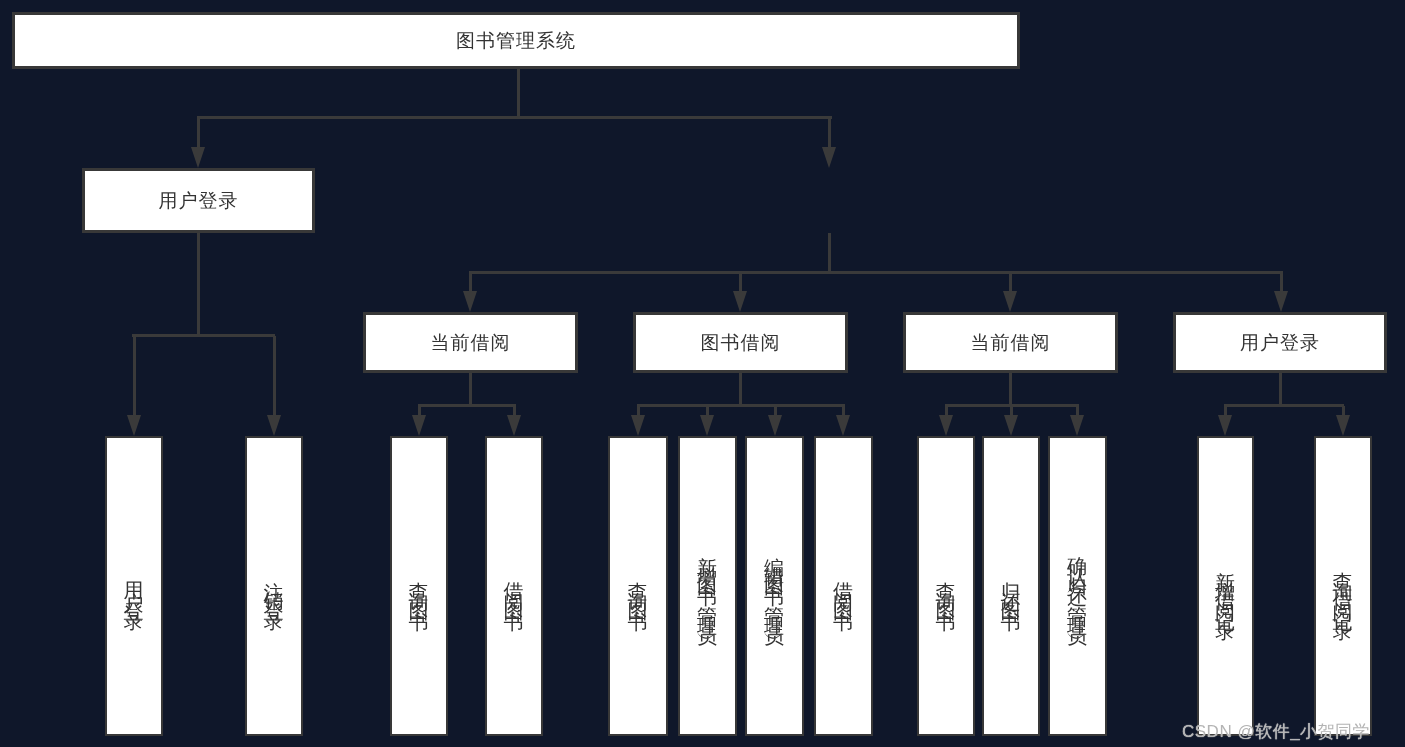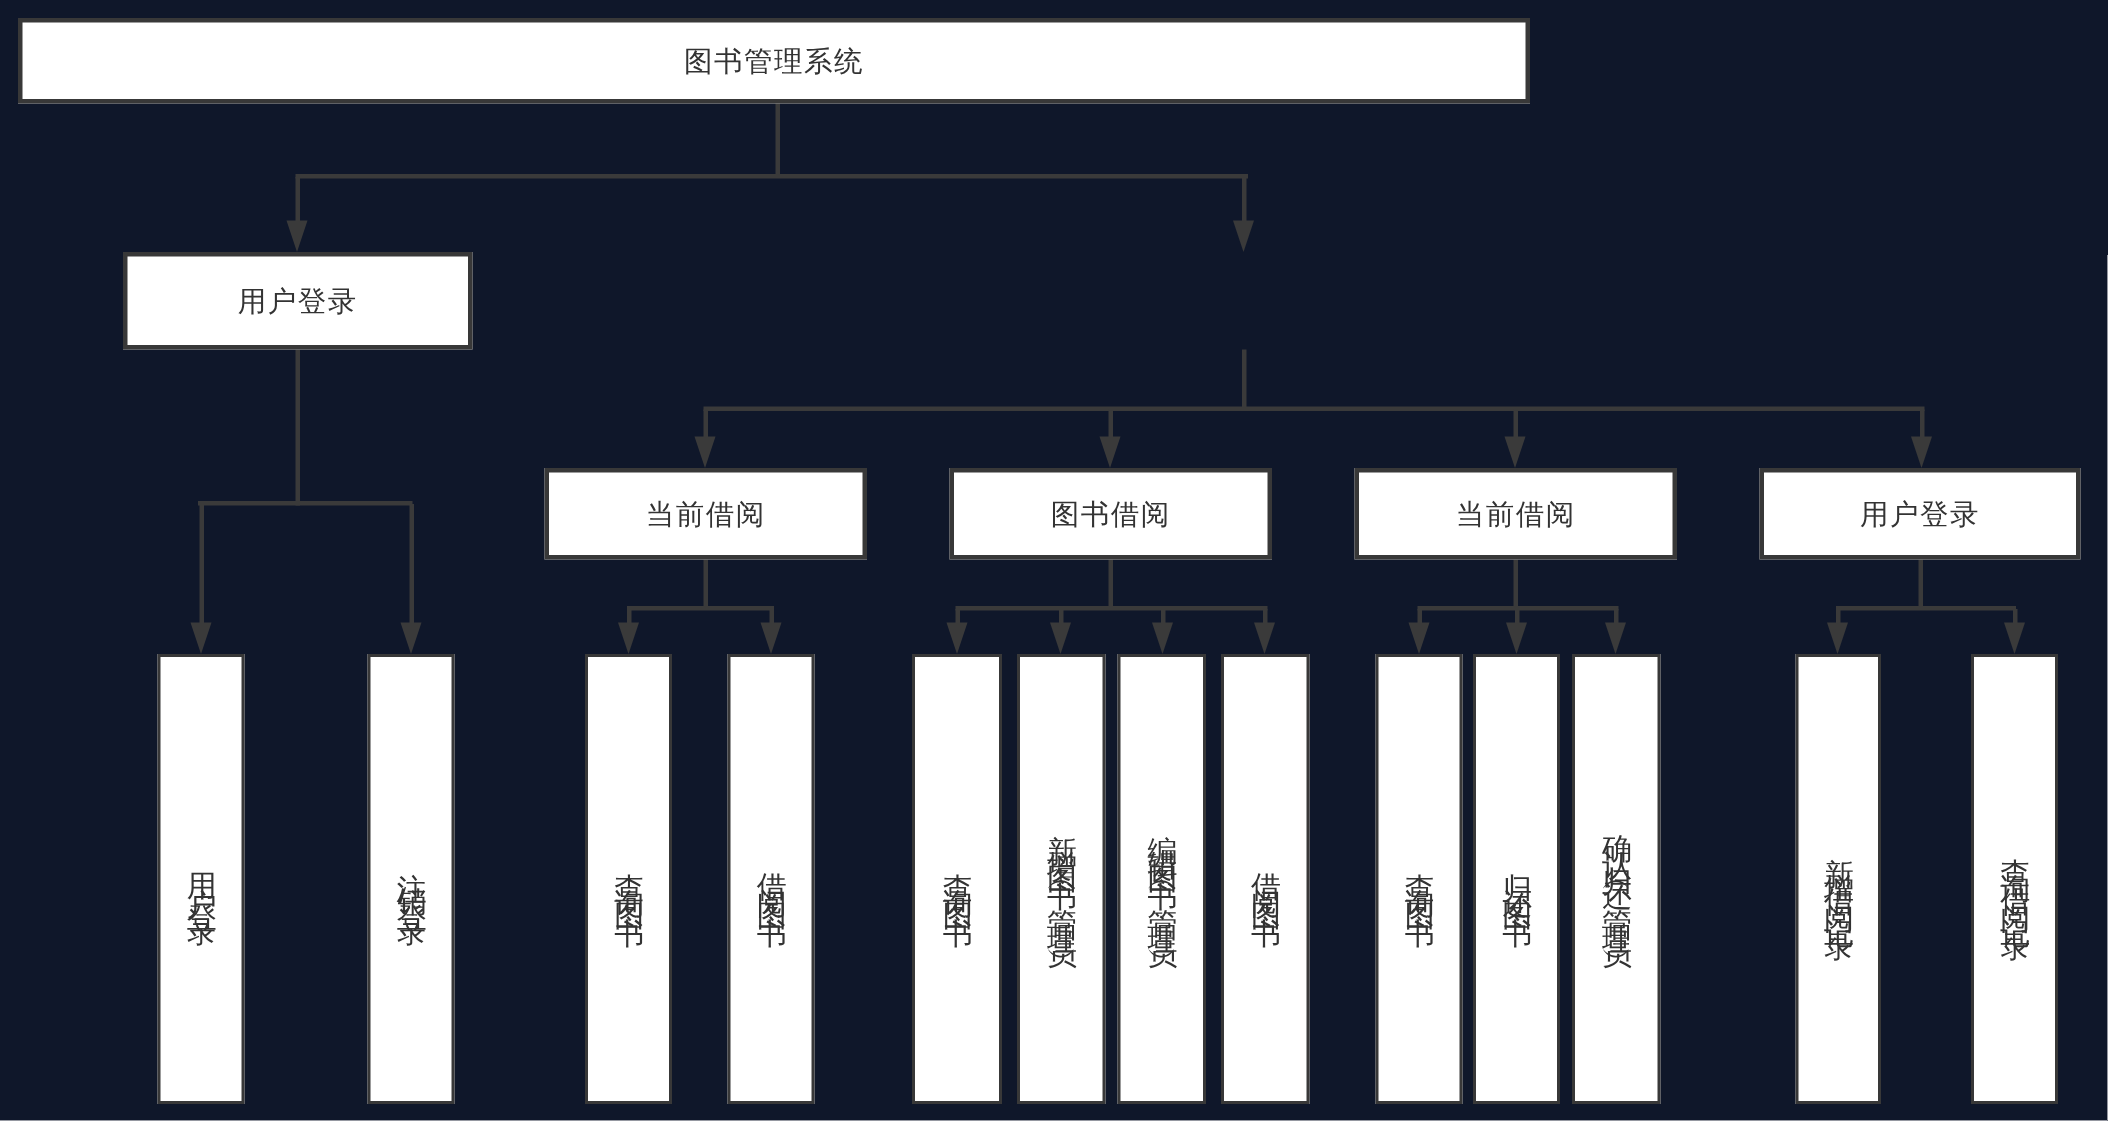--- a/index.html
+++ b/index.html
@@ -150,14 +150,15 @@
   <div class="vl" style="left:1076px;top:406px;height:12px"></div>
   <div class="ah" style="left:1070px;top:415px"></div>
 
   <div class="vl" style="left:1279px;top:373px;height:33px"></div>
   <div class="hl" style="left:1224px;top:404px;width:120px"></div>
   <div class="vl" style="left:1224px;top:406px;height:12px"></div>
   <div class="ah" style="left:1218px;top:415px"></div>
   <div class="vl" style="left:1342px;top:406px;height:12px"></div>
   <div class="ah" style="left:1336px;top:415px"></div>
 
+  <div class="watermark">CSDN @软件_小贺同学</div>
 
 </div>
 
 </body></html>

